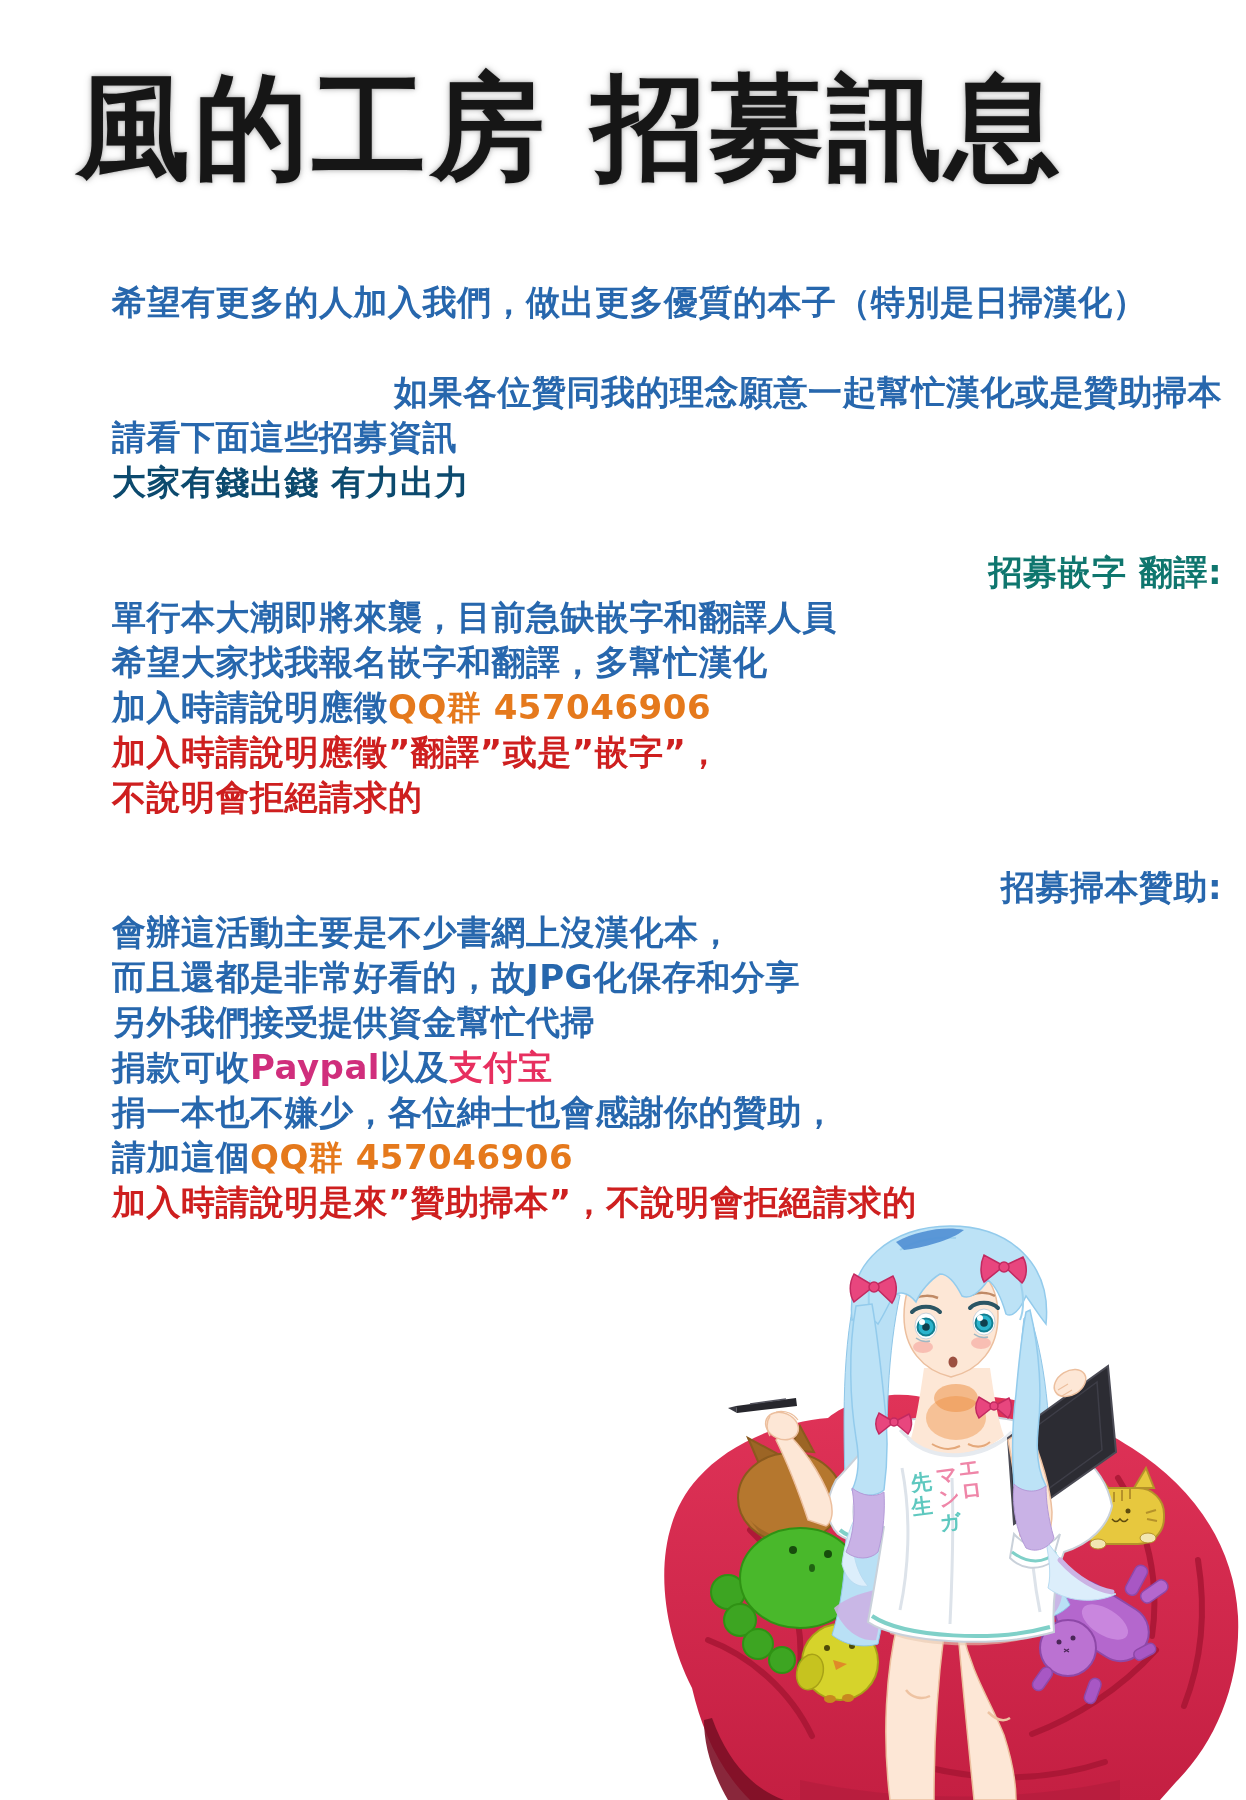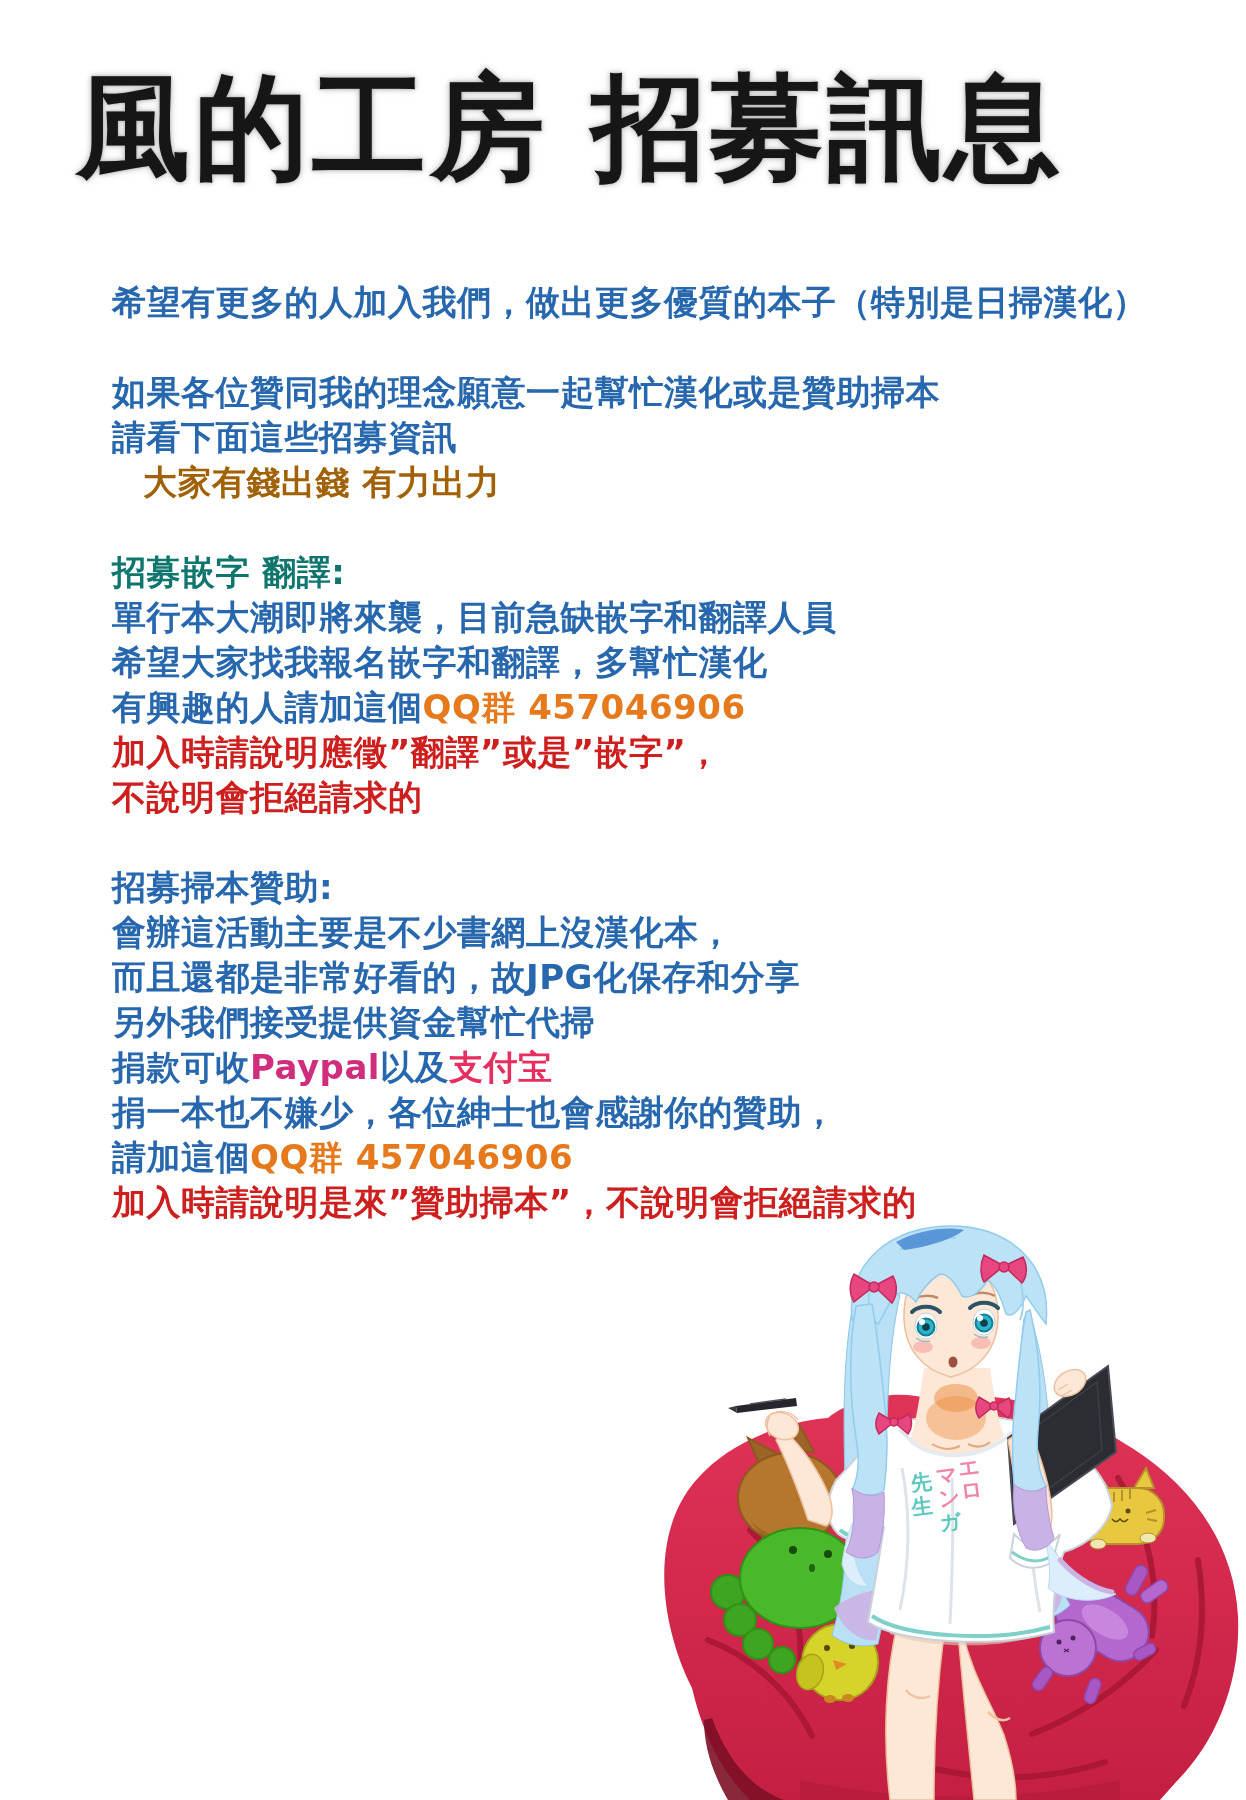--- a/index.html
+++ b/index.html
@@ -24,41 +24,41 @@
     position:absolute; left:112px; top:280px; width:1110px;
   }
   .tline {
     margin:0;
     font-size:34px;
     line-height:45px;
     white-space:nowrap;
     letter-spacing:0.5px;
     font-weight:bold;
   }
-  .tline.gap { margin-top:45px; }
+  .tline.gap { margin-top:45px;text-align:right; }
   .illustration {
     position:absolute; left:600px; top:1220px; width:646px; height:580px;
   }
 </style>
 </head>
 <body>
 
 <div class="page">
 
   <div class="title" style="color: rgb(22, 22, 22);">風的工房 招募訊息</div>
 
   <div class="textblock">
     <p class="tline"><span style="color: rgb(39, 103, 173);">希望有更多的人加入我們，做出更多優質的本子（特別是日掃漢化）</span></p>
     <p class="tline gap"><span style="color: rgb(39, 103, 173);">如果各位贊同我的理念願意一起幫忙漢化或是贊助掃本</span></p>
     <p class="tline"><span style="color: rgb(39, 103, 173);">請看下面這些招募資訊</span></p>
-    <p class="tline"><span style="color: #a16207; margin-left: 31px;">大家有錢出錢 有力出力</span></p>
+    <p class="tline"><span style="color: #0c4a6e;">大家有錢出錢 有力出力</span></p>
     <p class="tline gap"><span style="color: #0f766e;">招募嵌字 翻譯:</span></p>
     <p class="tline"><span style="color: rgb(39, 103, 173);">單行本大潮即將來襲，目前急缺嵌字和翻譯人員</span></p>
     <p class="tline"><span style="color: rgb(39, 103, 173); margin-top: 8px;">希望大家找我報名嵌字和翻譯，多幫忙漢化</span></p>
-    <p class="tline"><span style="color: rgb(39, 103, 173);">有興趣的人請加這個</span><span style="color: rgb(229, 121, 28);">QQ群 457046906</span></p>
+    <p class="tline"><span style="color: rgb(39, 103, 173);">加入時請說明應徵</span><span style="color: rgb(229, 121, 28);">QQ群 457046906</span></p>
     <p class="tline"><span style="color: rgb(206, 31, 31);">加入時請說明應徵”翻譯”或是”嵌字”，</span></p>
     <p class="tline"><span style="color: rgb(206, 31, 31);">不說明會拒絕請求的</span></p>
     <p class="tline gap"><span style="color: rgb(39, 103, 173);">招募掃本贊助:</span></p>
     <p class="tline"><span style="color: rgb(39, 103, 173);">會辦這活動主要是不少書網上沒漢化本，</span></p>
     <p class="tline"><span style="color: rgb(39, 103, 173);">而且還都是非常好看的，故JPG化保存和分享</span></p>
     <p class="tline"><span style="color: rgb(39, 103, 173);">另外我們接受提供資金幫忙代掃</span></p>
     <p class="tline"><span style="color: rgb(39, 103, 173);">捐款可收</span><span style="color: rgb(208, 46, 124); text-align: center;">Paypal</span><span style="color: rgb(39, 103, 173);">以及</span><span style="color: rgb(231, 47, 95); text-align: right;">支付宝</span></p>
     <p class="tline"><span style="color: rgb(39, 103, 173);">捐一本也不嫌少，各位紳士也會感謝你的贊助，</span></p>
     <p class="tline"><span style="color: rgb(39, 103, 173);">請加這個</span><span style="color: rgb(229, 121, 28);">QQ群 457046906</span></p>
     <p class="tline"><span style="color: rgb(206, 31, 31);">加入時請說明是來”贊助掃本”，不說明會拒絕請求的</span></p>

